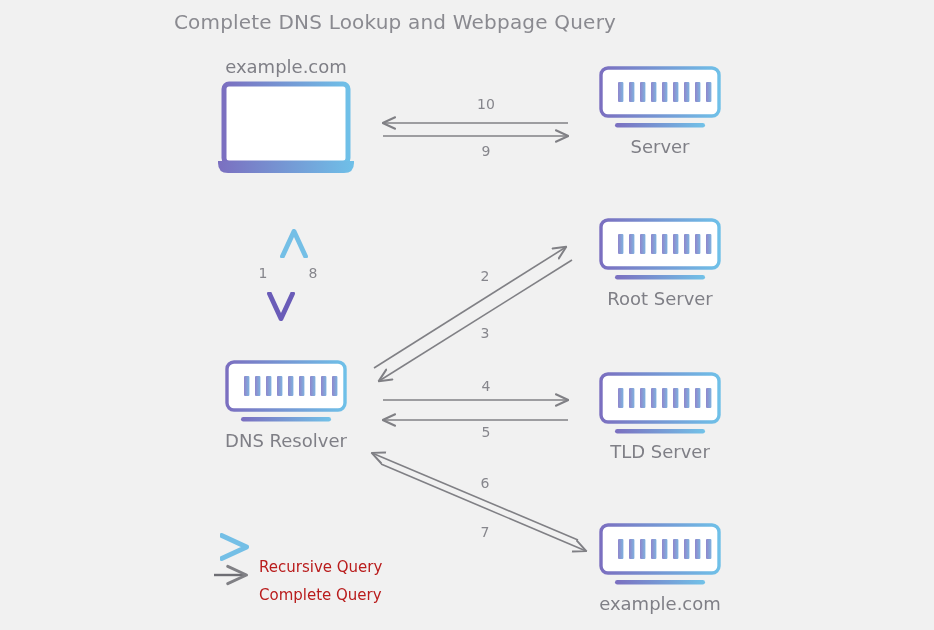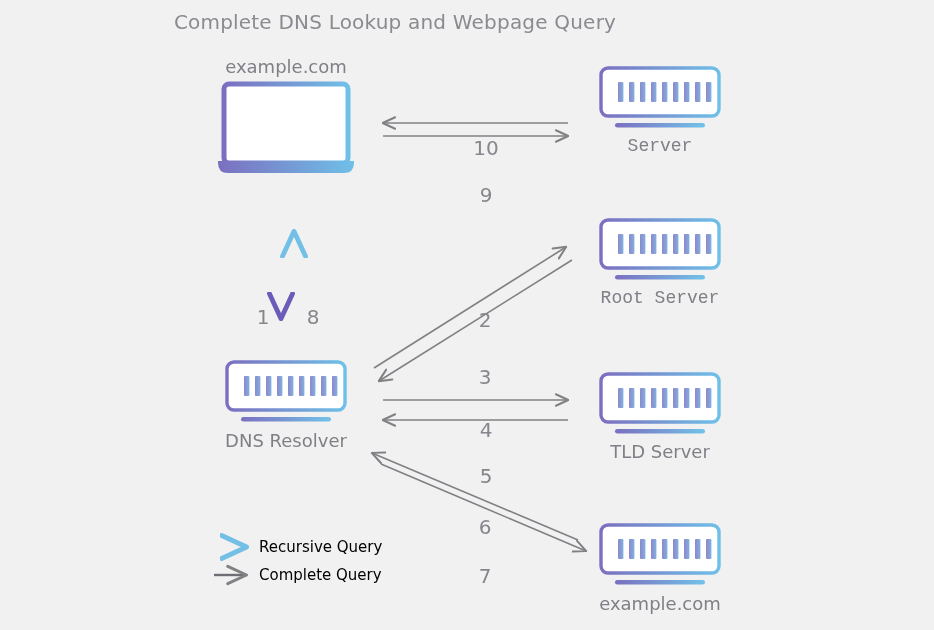--- a/index.html
+++ b/index.html
@@ -34,31 +34,31 @@
   }
   .node-label {
     position: absolute;
     text-align: center;
     font-size: 18px;
     color: #7f7f86;
     white-space: nowrap;
   }
   .step-label {
     position: absolute;
-    font-size: 20px;
+    font-size: 14px;
     color: #86868c;
     text-align: center;
     white-space: nowrap;
-    margin-top: 40px;
   }
   .legend-label {
     position: absolute;
     font-size: 15px;
-    color: #000000;
+    color: #b91c1c;
     white-space: nowrap;
+    margin-top: 20px;
   }
   svg.layer {
     position: absolute;
     left: 0;
     top: 0;
     width: 934px;
     height: 630px;
     overflow: visible;
   }
 </style>
@@ -153,22 +153,22 @@
     <line x1="568" y1="420" x2="383" y2="420" stroke="#808085" stroke-width="1.6" marker-end="url(#arrGray)"></line>
 
     <line x1="578" y1="540" x2="372" y2="453" stroke="#808085" stroke-width="1.6" marker-end="url(#arrGray)"></line>
     <line x1="381" y1="464" x2="586" y2="551" stroke="#808085" stroke-width="1.6" marker-end="url(#arrGray)"></line>
 
     <line x1="214" y1="547" x2="246" y2="547" stroke="url(#gradLR)" stroke-width="3.2" marker-end="url(#arrBlue)"></line>
     <line x1="214" y1="575" x2="246" y2="575" stroke="#6e6e74" stroke-width="2.4" marker-end="url(#arrGray)"></line>
   </svg>
 
   <div class="node-label" style="left:186px; top:56px; width:200px;">example.com</div>
-  <div class="node-label" style="left:560px; top:136px; width:200px;font-family:Liberation Mono, monospace;">Server</div>
-  <div class="node-label" style="left:560px; top:288px; width:200px;font-family:Liberation Mono, monospace;">Root Server</div>
+  <div class="node-label" style="left:560px; top:136px; width:200px;">Server</div>
+  <div class="node-label" style="left:560px; top:288px; width:200px;">Root Server</div>
   <div class="node-label" style="left:560px; top:441px; width:200px;">TLD Server</div>
   <div class="node-label" style="left:186px; top:430px; width:200px;">DNS Resolver</div>
   <div class="node-label" style="left:560px; top:593px; width:200px;">example.com</div>
 
   <div class="step-label" style="left:456px; top:96px; width:60px;">10</div>
   <div class="step-label" style="left:456px; top:143px; width:60px;">9</div>
 
   <div class="step-label" style="left:248px; top:265px; width:30px;">1</div>
   <div class="step-label" style="left:298px; top:265px; width:30px;">8</div>
 

